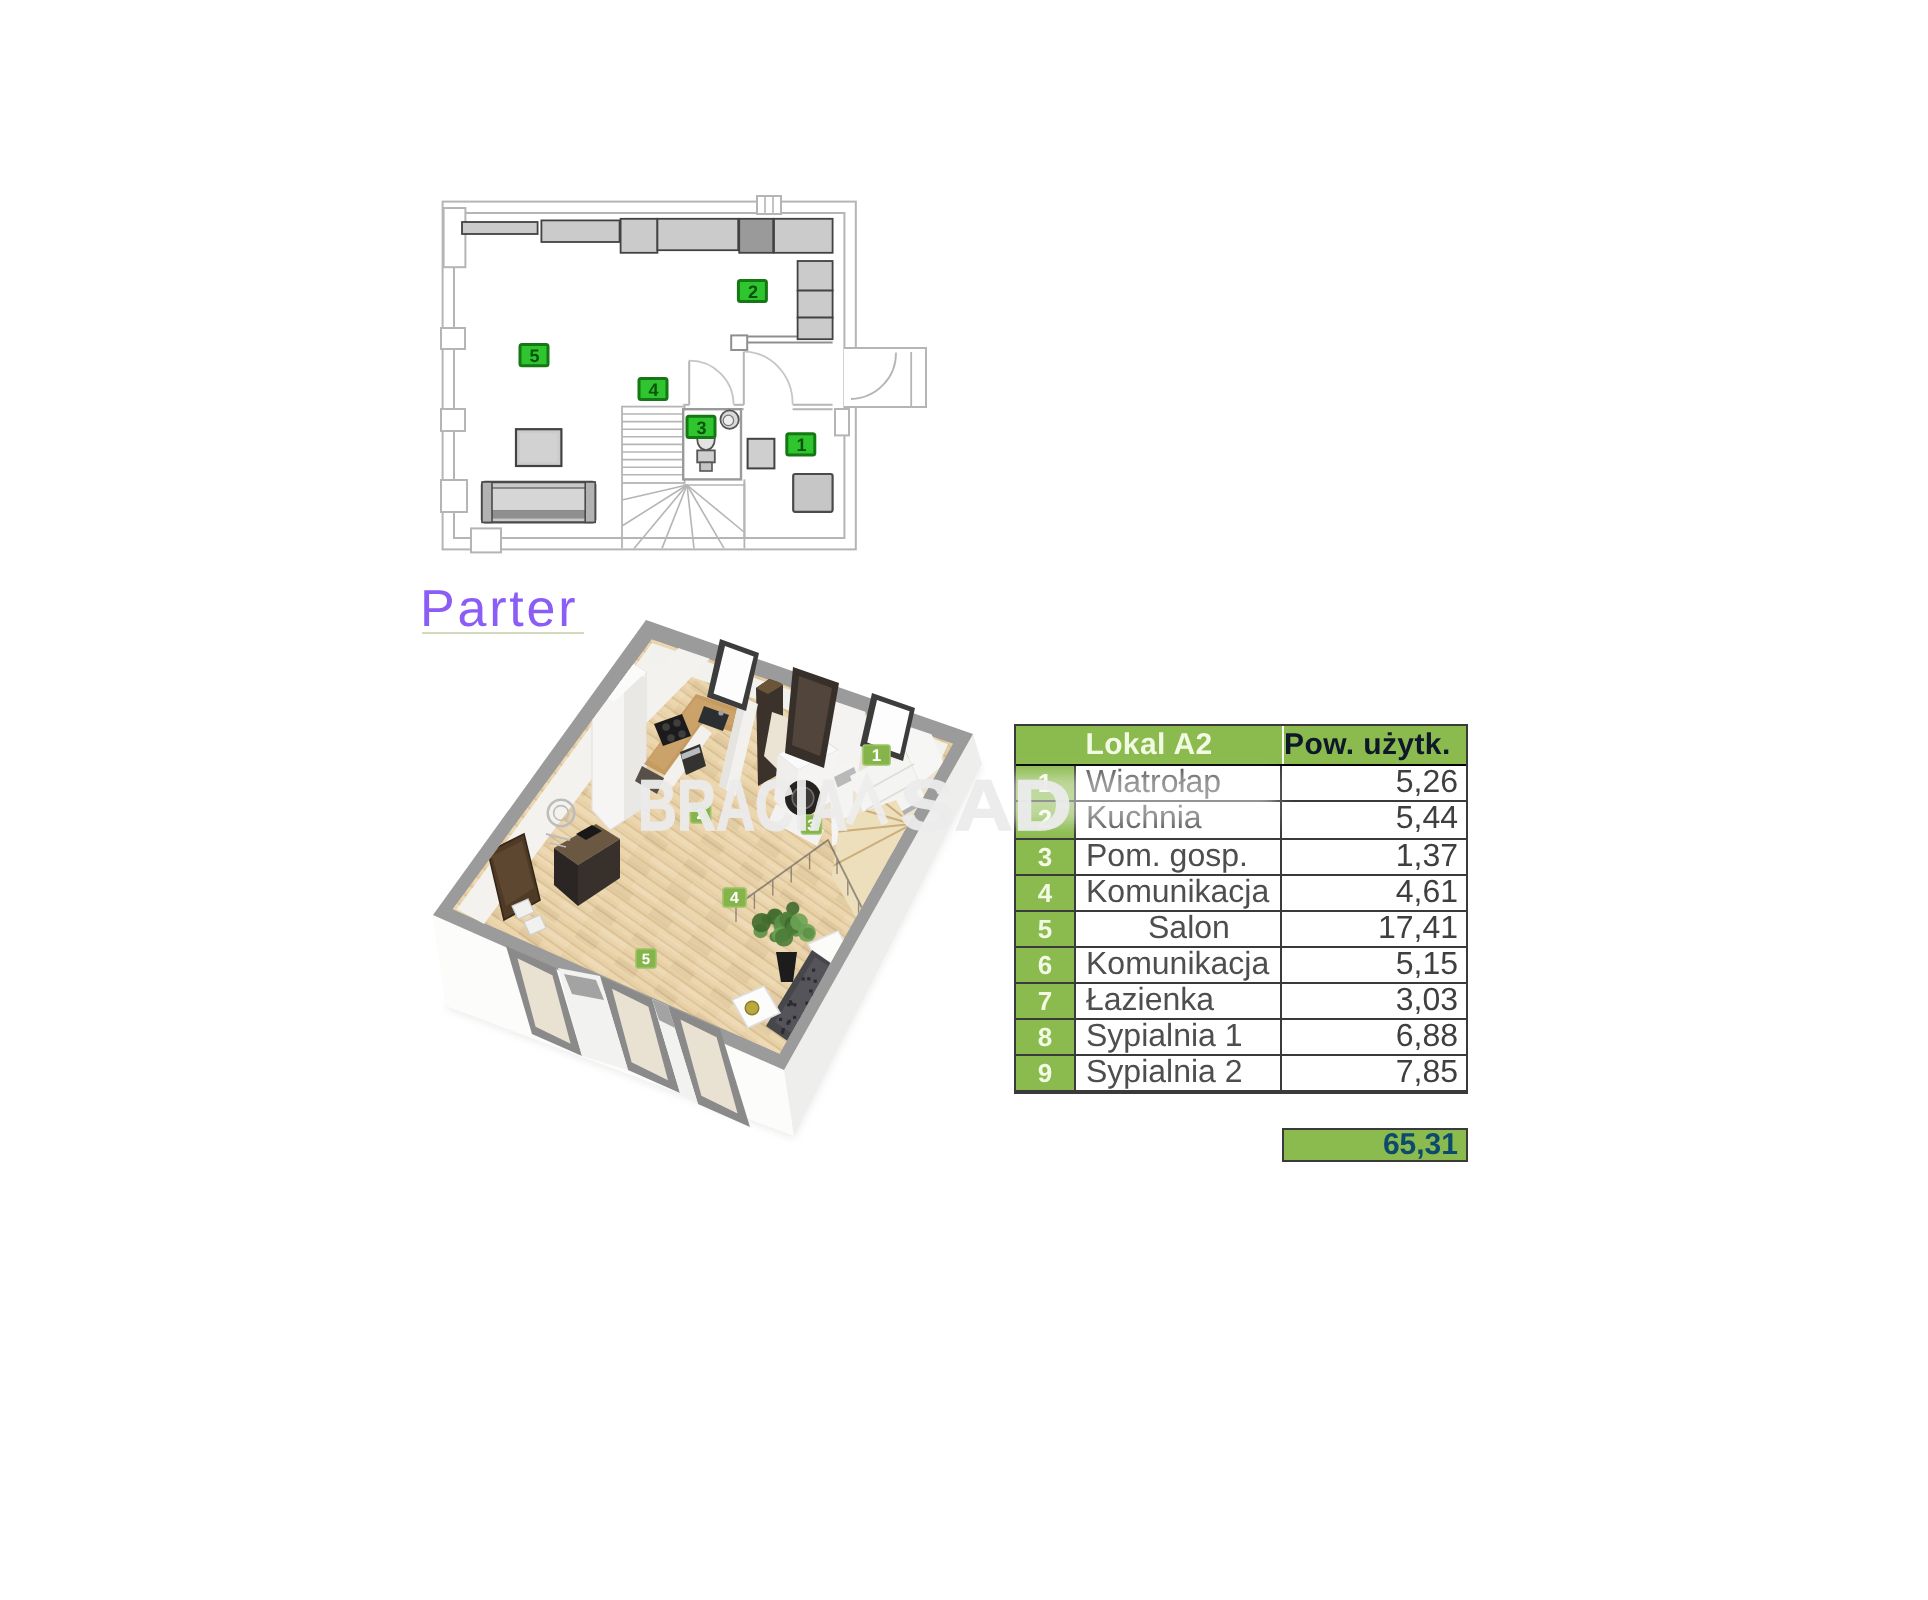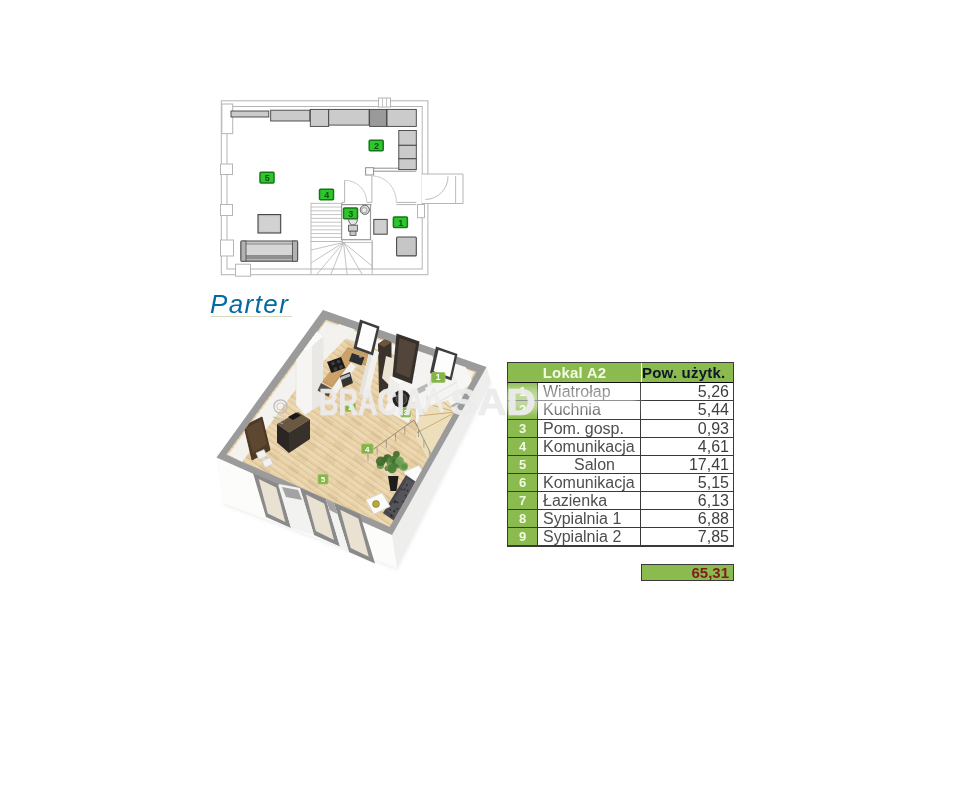--- a/index.html
+++ b/index.html
@@ -147,21 +147,21 @@
         <text x="140.8" y="126.89999999999999" font-family="Liberation Sans,sans-serif" font-size="9" font-weight="bold" fill="#0b520b" text-anchor="middle">3</text>
       </g>
 
 <g>
         <rect x="183.4" y="126.9" width="14" height="10.6" rx="1" fill="#2fc52f" stroke="#157815" stroke-width="1.5"></rect>
         <text x="190.70000000000002" y="135.70000000000002" font-family="Liberation Sans,sans-serif" font-size="9" font-weight="bold" fill="#0b520b" text-anchor="middle">1</text>
       </g>
 </g>
 </svg>
 
-<div class="abs" style="left:210px;top:289px;font-size:26px;color:#0369a1;letter-spacing:1.4px;font-style:italic;">Parter</div>
+<div class="abs" style="left:210px;top:289px;font-size:26px;color:#8b5cf6;letter-spacing:1.4px;">Parter</div>
 
 <div class="abs" style="left:211px;top:315.5px;width:81px;height:1.6px;background:#d5d9bd;"></div>
 
 <svg class="abs" style="left:200px;top:300px" width="300" height="285" viewBox="0 0 300 285">
 <g id="plan3d">
 <defs>
 <pattern id="plk" width="5.4" height="10" patternUnits="userSpaceOnUse" patternTransform="rotate(-55)">
           <rect x="0" width="0.9" height="10" fill="rgba(150,110,60,0.17)"></rect>
           <rect x="2.7" y="0" width="2.7" height="10" fill="rgba(255,242,214,0.17)"></rect>
         </pattern>
@@ -420,21 +420,21 @@
 
   <div class="tr" style="height:18.1px;border-bottom:1px solid #3a3a3a;">
       <div class="c1" style="line-height:17px;">2</div>
       <div class="c2" style="line-height:17px;">Kuchnia</div>
       <div class="c3" style="line-height:17px;">5,44</div>
     </div>
 
   <div class="tr" style="height:18.1px;border-bottom:1px solid #3a3a3a;">
       <div class="c1" style="line-height:17px;">3</div>
       <div class="c2" style="line-height:17px;">Pom. gosp.</div>
-      <div class="c3" style="line-height:17px;">0,93</div>
+      <div class="c3" style="line-height:17px;">1,37</div>
     </div>
 
   <div class="tr" style="height:18.1px;border-bottom:1px solid #3a3a3a;">
       <div class="c1" style="line-height:17px;">4</div>
       <div class="c2" style="line-height:17px;">Komunikacja</div>
       <div class="c3" style="line-height:17px;">4,61</div>
     </div>
 
   <div class="tr" style="height:18.1px;border-bottom:1px solid #3a3a3a;">
       <div class="c1" style="line-height:17px;">5</div>
@@ -444,38 +444,38 @@
 
   <div class="tr" style="height:18.1px;border-bottom:1px solid #3a3a3a;">
       <div class="c1" style="line-height:17px;">6</div>
       <div class="c2" style="line-height:17px;">Komunikacja</div>
       <div class="c3" style="line-height:17px;">5,15</div>
     </div>
 
   <div class="tr" style="height:18.1px;border-bottom:1px solid #3a3a3a;">
       <div class="c1" style="line-height:17px;">7</div>
       <div class="c2" style="line-height:17px;">Łazienka</div>
-      <div class="c3" style="line-height:17px;">6,13</div>
+      <div class="c3" style="line-height:17px;">3,03</div>
     </div>
 
   <div class="tr" style="height:18.1px;border-bottom:1px solid #3a3a3a;">
       <div class="c1" style="line-height:17px;">8</div>
       <div class="c2" style="line-height:17px;">Sypialnia 1</div>
       <div class="c3" style="line-height:17px;">6,88</div>
     </div>
 
   <div class="tr" style="height:18.1px;border-bottom:1px solid #3a3a3a;">
       <div class="c1" style="line-height:17px;">9</div>
       <div class="c2" style="line-height:17px;">Sypialnia 2</div>
       <div class="c3" style="line-height:17px;">7,85</div>
     </div>
 
 </div>
 
-<div class="abs" style="left:641px;top:564.4px;width:93px;height:16.6px;background:#8bba4e;border:1px solid #3a3a3a;box-sizing:border-box;color:#7f1d1d;font-weight:bold;font-size:15px;text-align:right;line-height:15px;padding-right:4px;">65,31</div>
+<div class="abs" style="left:641px;top:564.4px;width:93px;height:16.6px;background:#8bba4e;border:1px solid #3a3a3a;box-sizing:border-box;color:#0c4a6e;font-weight:bold;font-size:15px;text-align:right;line-height:15px;padding-right:4px;">65,31</div>
 
 <svg class="abs" style="left:0;top:0;pointer-events:none" width="964" height="800" viewBox="0 0 964 800">
 <g id="wmark">
 
 <defs>
         <filter id="wblur" x="-20%" y="-40%" width="140%" height="180%">
           <feGaussianBlur stdDeviation="4"></feGaussianBlur>
         </filter>
       </defs>
 <rect x="500" y="387" width="138" height="25" fill="#ffffff" opacity="0.45" filter="url(#wblur)"></rect>

